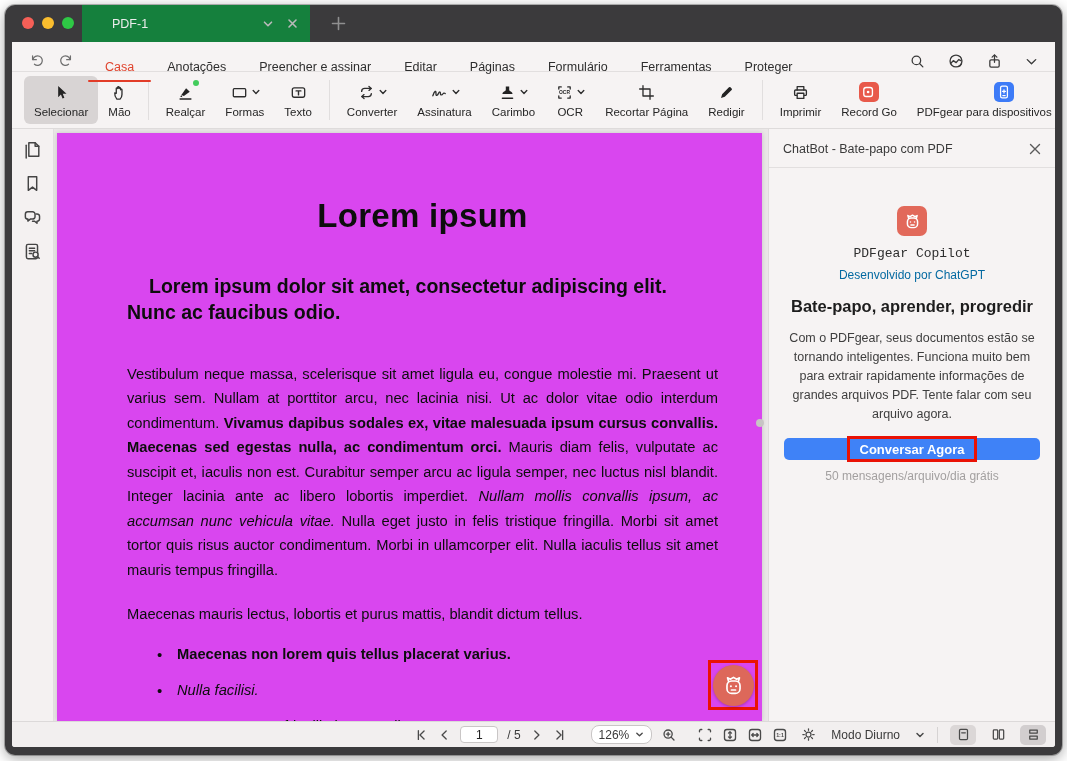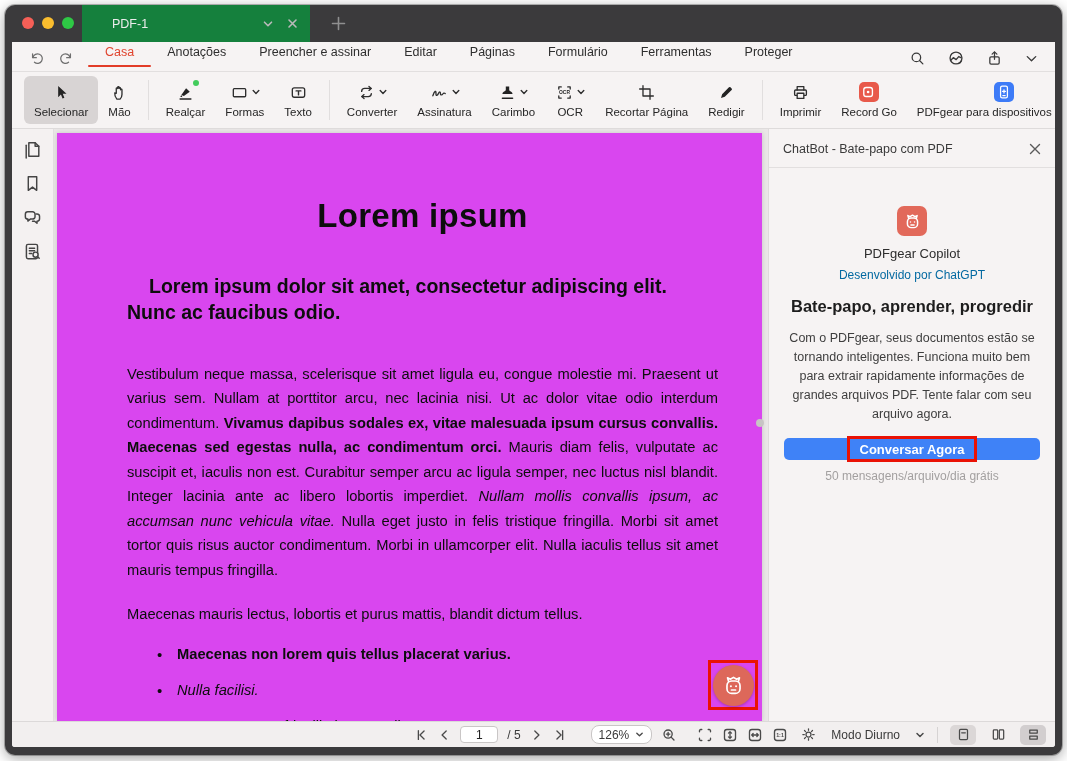--- a/index.html
+++ b/index.html
@@ -23,21 +23,21 @@
   .newtab { position:absolute; left:313px; top:0; height:37px; width:40px; display:flex;
             align-items:center; justify-content:center; }
   .tb-ic { stroke:#b9b9ba; fill:none; stroke-width:1.6; stroke-linecap:round; stroke-linejoin:round; }
 
   
   .content { position:absolute; left:7px; right:7px; top:37px; bottom:8px; background:#f6f3f3;
              display:flex; flex-direction:column; border-radius:0 0 3px 3px; overflow:hidden; }
 
   
   .menubar { height:30px; flex:0 0 30px; border-bottom:1px solid #e2dfdf; display:flex;
-             align-items:flex-end; padding:4px 16px; }
+             align-items:flex-start; padding:10px 16px; }
   .undoredo { display:flex; gap:13px; }
   .mico { stroke:#6f6f6f; fill:none; stroke-width:1.5; stroke-linecap:round; stroke-linejoin:round; }
   .ribbon-tabs { display:flex; margin-left:30px; gap:33px; font-size:12.5px; color:#2e2e2e; height:30px; align-items:center; }
   .rtab { position:relative; cursor:default; height:30px; display:flex; align-items:center; }
   .rtab.active { color:#e0442e; }
   .rtab.active::after { content:""; position:absolute; left:-17px; right:-17px; bottom:0;
                         height:2.5px; border-radius:2px; background:#e23c28; }
   .menubar-right { margin-left:auto; display:flex; align-items:center; gap:21px; }
   .hico { stroke:#3a3a3a; fill:none; stroke-width:1.5; stroke-linecap:round; stroke-linejoin:round; }
 
@@ -86,21 +86,21 @@
 
   
   .chat-panel { width:287px; flex:0 0 287px; background:#f6f3f3; border-left:1px solid #dedbdb;
                 display:flex; flex-direction:column; }
   .cp-head { display:flex; align-items:center; padding:13px 14px 11px; font-size:12.5px; color:#3a3a3a; }
   .cp-head .t { flex:1; }
   .cp-div { height:1px; background:#e2dfdf; }
   .cp-body { text-align:center; padding:0 12px; }
   .cp-badge { margin:38px auto 0; width:30px; height:30px; border-radius:7px; background:#e2695a;
               display:flex; align-items:center; justify-content:center; }
-  .cp-app { margin-top:10px; font-size:13px; color:#2d2d2d; }
+  .cp-app { margin-top:10px; font-size:13px; color:#2d2d2d;font-family:Liberation Mono, monospace; }
   .cp-powered { margin-top:7px; font-size:12px; color:#0369a1; }
   .cp-headline { margin-top:15px; font-size:16.5px; font-weight:bold; color:#1d1d1d; }
   .cp-text { margin-top:13px; font-size:12.5px; line-height:1.52; color:#3e3e3e; }
   .cp-btn { margin:14px 3px 0; height:22px; border-radius:5px; background:#3f82f7; position:relative;
             display:flex; align-items:center; justify-content:center; cursor:pointer; }
   .cp-btn-annot { position:absolute; left:50%; top:-2px; transform:translateX(-50%); height:26px;
                   width:130px; border:3px solid #ea1205; display:flex; align-items:center;
                   justify-content:center; color:#fff; font-size:13px; font-weight:bold; }
   .cp-quota { margin-top:9px; font-size:12px; color:#a3a0a0; }
 

